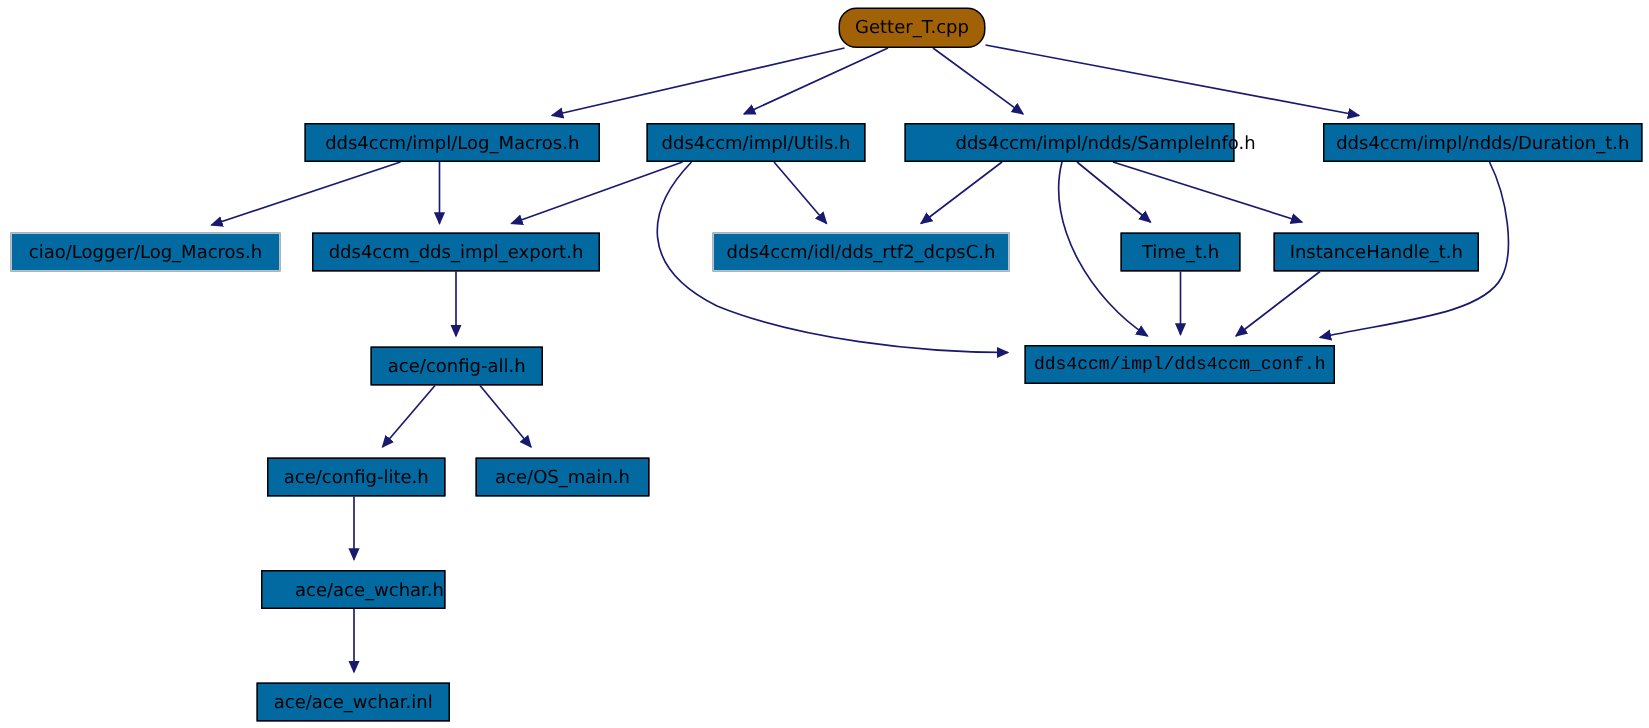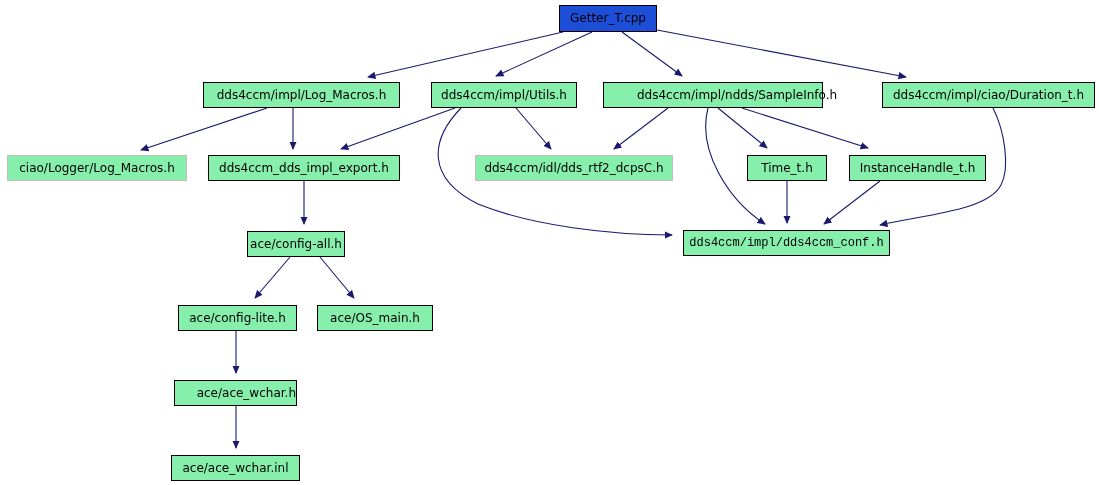--- a/index.html
+++ b/index.html
@@ -9,29 +9,29 @@
     width:1099px;height:485px;
     background:#ffffff;
     font-family:"DejaVu Sans","Liberation Sans",sans-serif;
     overflow:hidden;
   }
   .edge-layer{position:absolute;left:0;top:0;z-index:0;}
   .node{
     position:absolute;
     box-sizing:border-box;
     border:1px solid #000000;
-    background:#86efac;
+    background:#0369a1;
     color:#000000;
     font-size:12px;
     line-height:24px;
     text-align:center;
     white-space:nowrap;
     z-index:1;
   }
-  .node--root{background:#1d4ed8;}
+  .node--root{background:#a16207;border-radius:12px;}
   .node--external{border-color:#bebebe;}
 </style>
 </head>
 <body>
 
 <div class="canvas">
 
   <svg class="edge-layer" width="1099" height="485" viewBox="0 0 1099 485">
     <defs>
       <marker id="arrow" viewBox="0 0 10 10" refX="8" refY="5" markerWidth="8.5" markerHeight="8.5" orient="auto">
@@ -64,33 +64,33 @@
   </svg>
 
   <div class="node node--root" style="left:559px;top:5px;width:98px;height:27px;line-height:25px;">Getter_T.cpp</div>
 
   <div class="node" style="left:203px;top:82px;width:197px;height:26px;">dds4ccm/impl/Log_Macros.h</div>
 
   <div class="node" style="left:431px;top:82px;width:146px;height:26px;">dds4ccm/impl/Utils.h</div>
 
   <div class="node" style="left:603px;top:82px;width:220px;height:26px;padding-left:33px;">dds4ccm/impl/ndds/SampleInfo.h</div>
 
-  <div class="node" style="left:882px;top:82px;width:213px;height:26px;">dds4ccm/impl/ciao/Duration_t.h</div>
+  <div class="node" style="left:882px;top:82px;width:213px;height:26px;">dds4ccm/impl/ndds/Duration_t.h</div>
 
   <div class="node node--external" style="left:7px;top:155px;width:180px;height:26px;">ciao/Logger/Log_Macros.h</div>
 
   <div class="node" style="left:208px;top:155px;width:192px;height:26px;">dds4ccm_dds_impl_export.h</div>
 
   <div class="node node--external" style="left:475px;top:155px;width:198px;height:26px;">dds4ccm/idl/dds_rtf2_dcpsC.h</div>
 
   <div class="node" style="left:747px;top:155px;width:80px;height:26px;">Time_t.h</div>
 
   <div class="node" style="left:849px;top:155px;width:137px;height:26px;">InstanceHandle_t.h</div>
 
-  <div class="node" style="left:247px;top:231px;width:98px;height:26px;">ace/config-all.h</div>
+  <div class="node" style="left:247px;top:231px;width:115px;height:26px;">ace/config-all.h</div>
 
   <div class="node" style="left:683px;top:230px;width:207px;height:26px;font-family:Liberation Mono, monospace;">dds4ccm/impl/dds4ccm_conf.h</div>
 
   <div class="node" style="left:178px;top:305px;width:119px;height:26px;">ace/config-lite.h</div>
 
   <div class="node" style="left:317px;top:305px;width:116px;height:26px;">ace/OS_main.h</div>
 
   <div class="node" style="left:174px;top:380px;width:123px;height:26px;text-align:right;">ace/ace_wchar.h</div>
 
   <div class="node" style="left:171px;top:455px;width:129px;height:26px;">ace/ace_wchar.inl</div>

